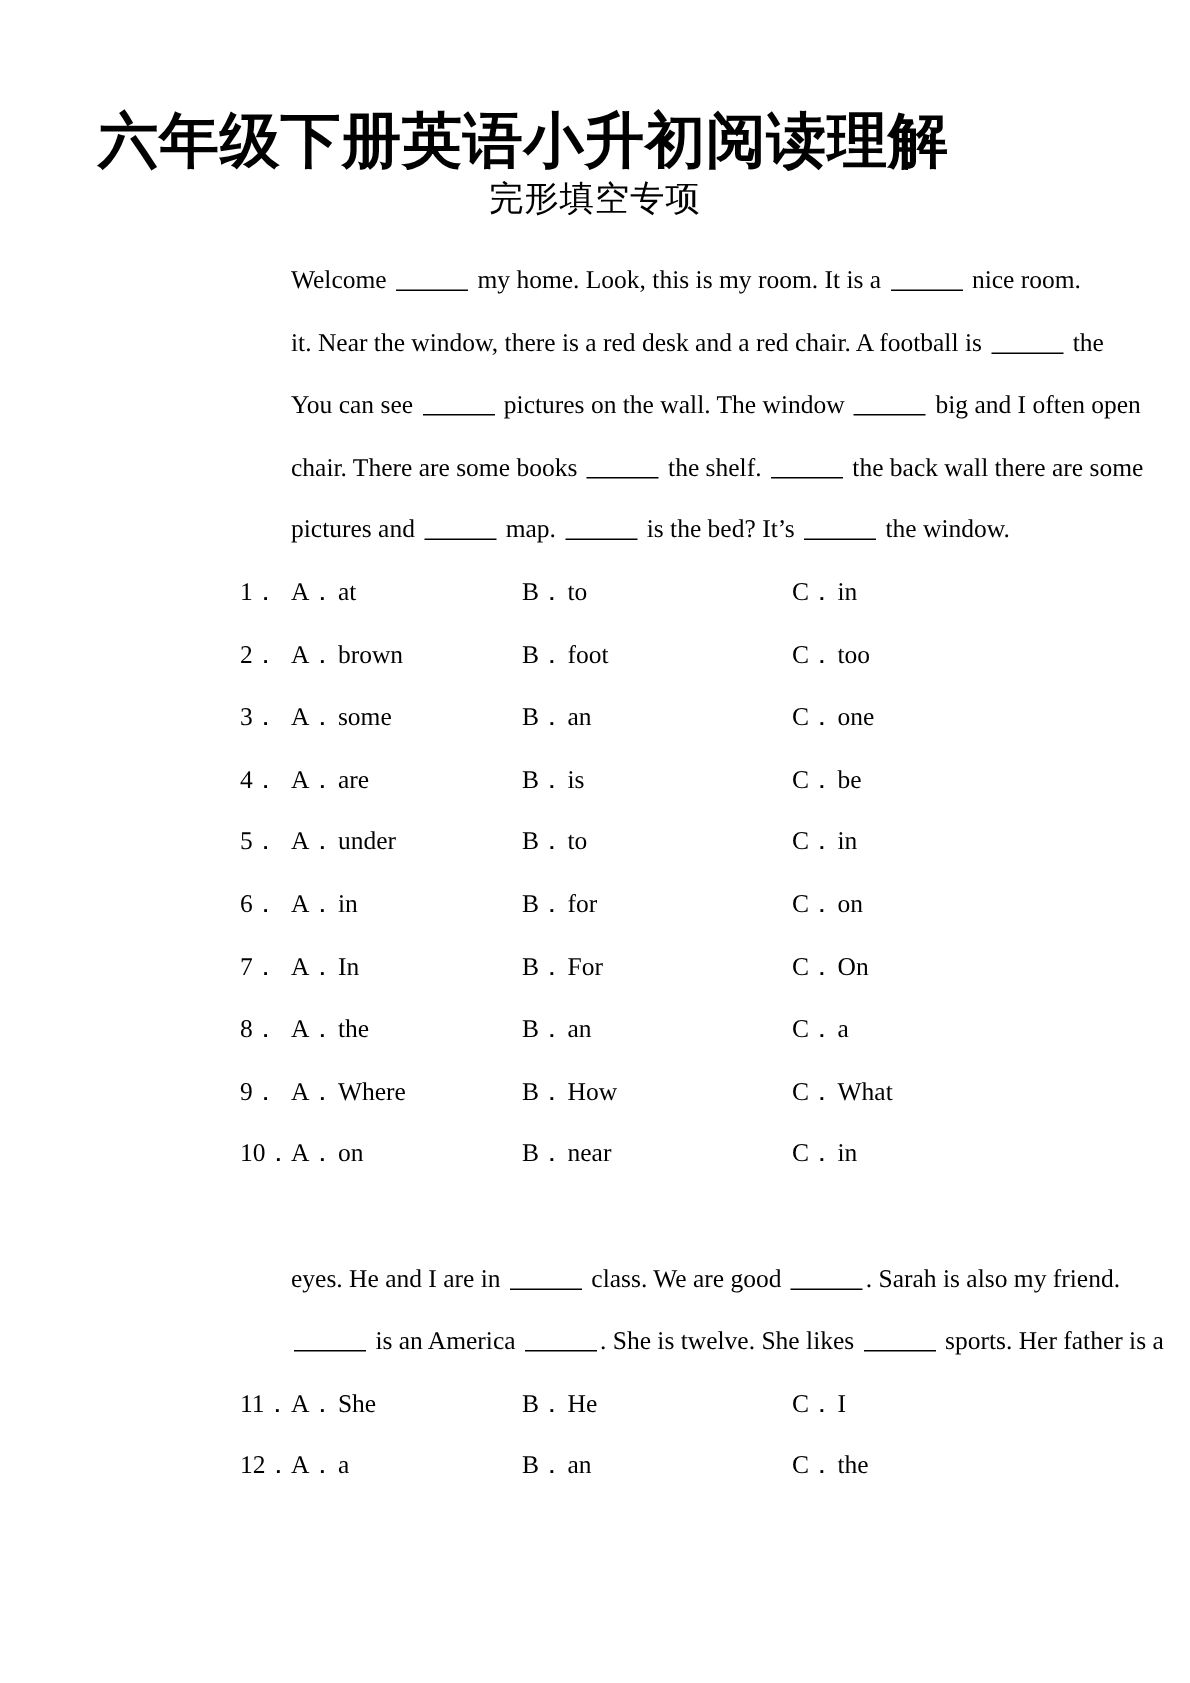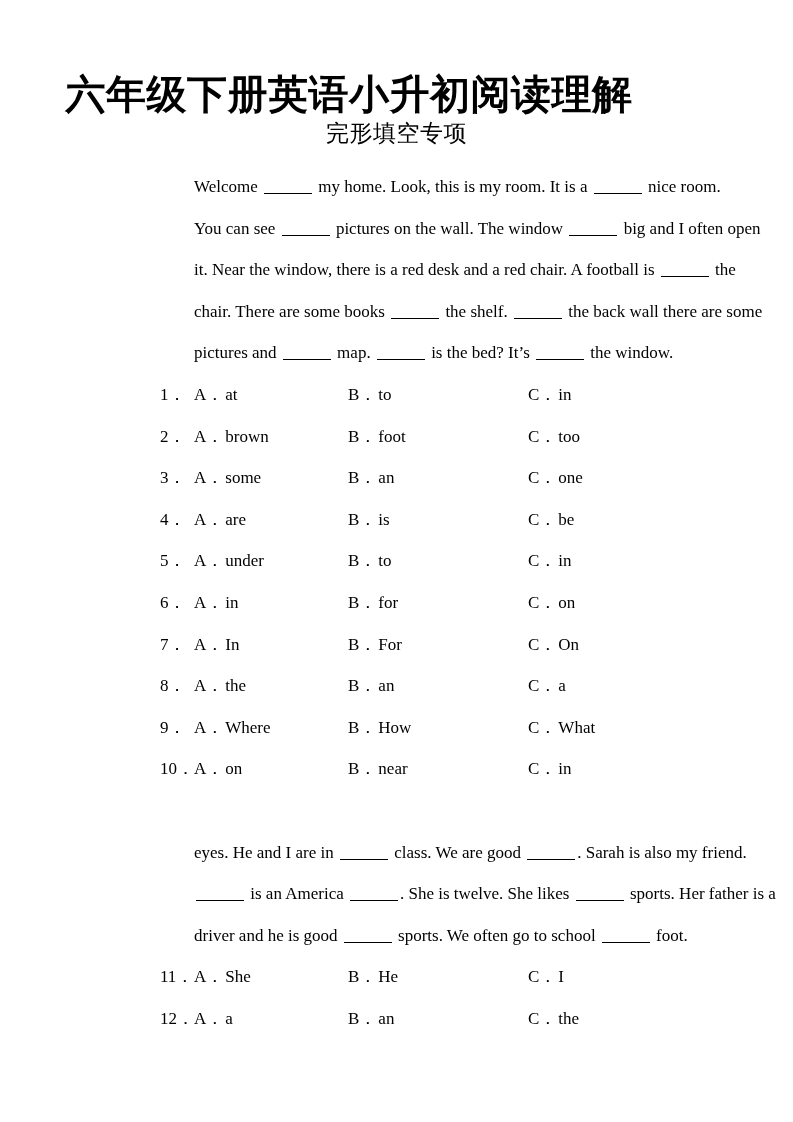--- a/index.html
+++ b/index.html
@@ -133,22 +133,22 @@
 <div class="page">
 
   <div class="title-main">六年级下册英语小升初阅读理解</div>
 
   <div class="title-sub">完形填空专项</div>
 
   <div class="content">
 
     <div class="para">
         <span class="ln" style="text-indent: 34px;"><span>Welcome </span><span class="blank"></span><span> my home. Look, this is my room. It is a </span><span class="blank"></span><span> nice room.</span></span>
+        <span class="ln"><span>it. Near the window, there is a red desk and a red chair. A football is </span><span class="blank"></span><span> the</span></span>
         <span class="ln"><span>You can see </span><span class="blank"></span><span> pictures on the wall. The window </span><span class="blank"></span><span> big and I often open</span></span>
-        <span class="ln"><span>it. Near the window, there is a red desk and a red chair. A football is </span><span class="blank"></span><span> the</span></span>
         <span class="ln"><span>chair. There are some books </span><span class="blank"></span><span> the shelf. </span><span class="blank"></span><span> the back wall there are some</span></span>
         <span class="ln"><span>pictures and </span><span class="blank"></span><span> map. </span><span class="blank"></span><span> is the bed? It’s </span><span class="blank"></span><span> the window.</span></span>
       </div>
 
     <div class="options">
         <div class="opt-row">
           <span class="opt-num">1．</span>
           <span class="opt-a"><span class="opt-letter">A．</span><span>at</span></span>
           <span class="opt-b"><span class="opt-letter">B．</span><span>to</span></span>
           <span class="opt-c"><span class="opt-letter">C．</span><span>in</span></span>
@@ -207,21 +207,20 @@
           <span class="opt-b"><span class="opt-letter">B．</span><span>near</span></span>
           <span class="opt-c"><span class="opt-letter">C．</span><span>in</span></span>
         </div>
       </div>
 
     <div class="spacer-line"></div>
 
     <div class="para">
         <span class="ln"><span>eyes. He and I are in </span><span class="blank"></span><span> class. We are good </span><span class="blank"></span><span>. Sarah is also my friend.</span></span>
         <span class="ln"><span class="blank"></span><span> is an America </span><span class="blank"></span><span>. She is twelve. She likes </span><span class="blank"></span><span> sports. Her father is a</span></span>
-        <span class="ln"><span>driver and he is good </span><span class="blank"></span><span> sports. We often go to school </span><span class="blank"></span><span> foot.</span></span>
       </div>
 
     <div class="options">
         <div class="opt-row">
           <span class="opt-num">11．</span>
           <span class="opt-a"><span class="opt-letter">A．</span><span>She</span></span>
           <span class="opt-b"><span class="opt-letter">B．</span><span>He</span></span>
           <span class="opt-c"><span class="opt-letter">C．</span><span>I</span></span>
         </div>
         <div class="opt-row">

